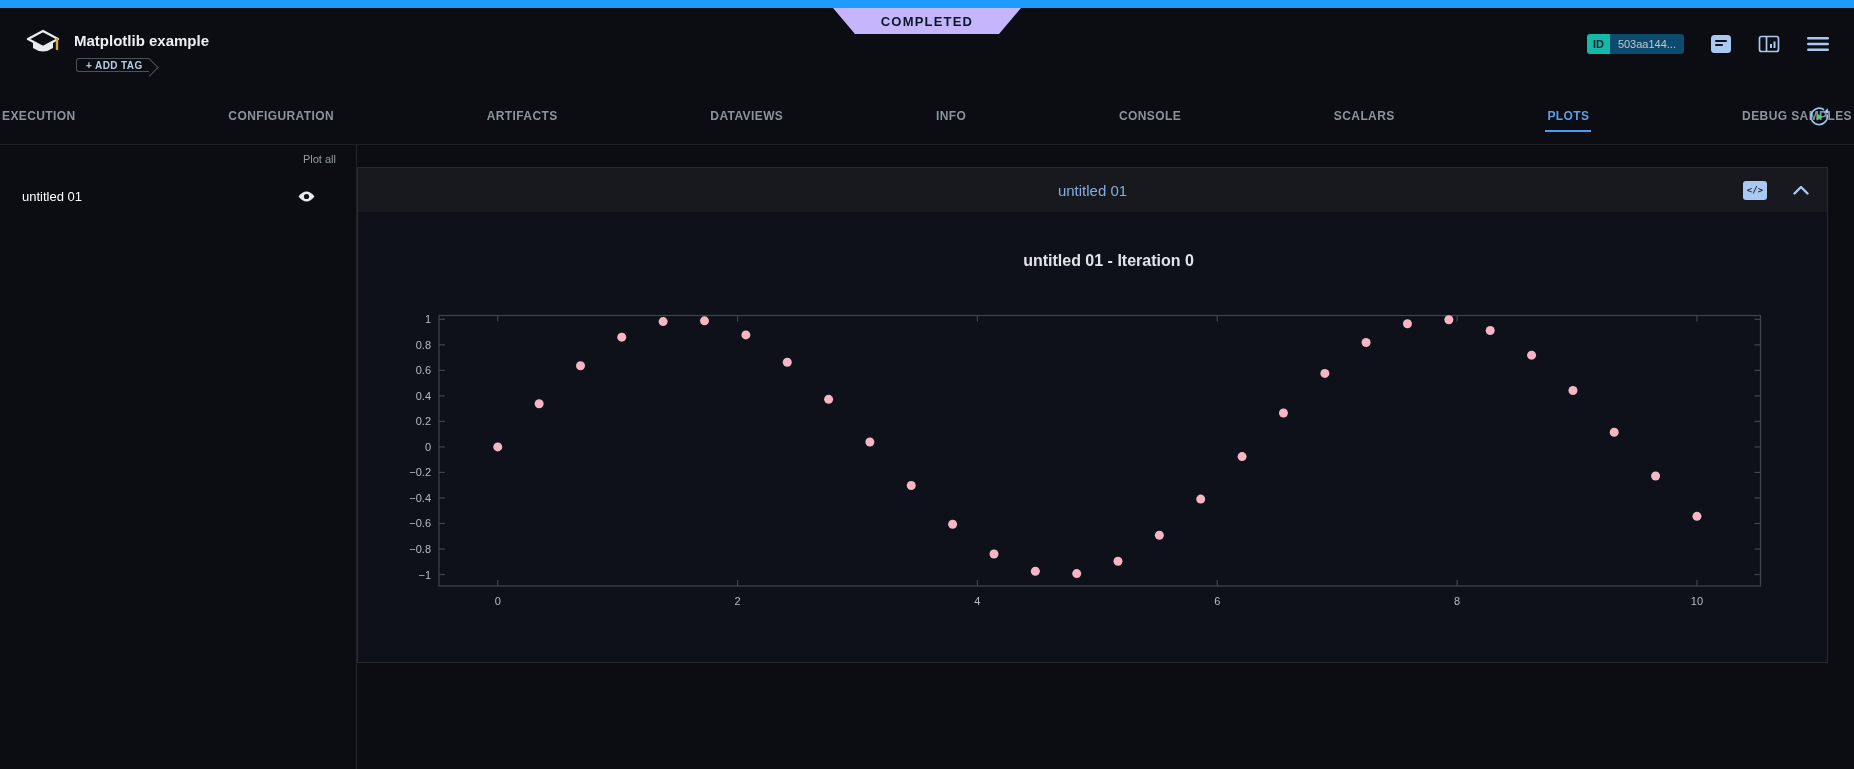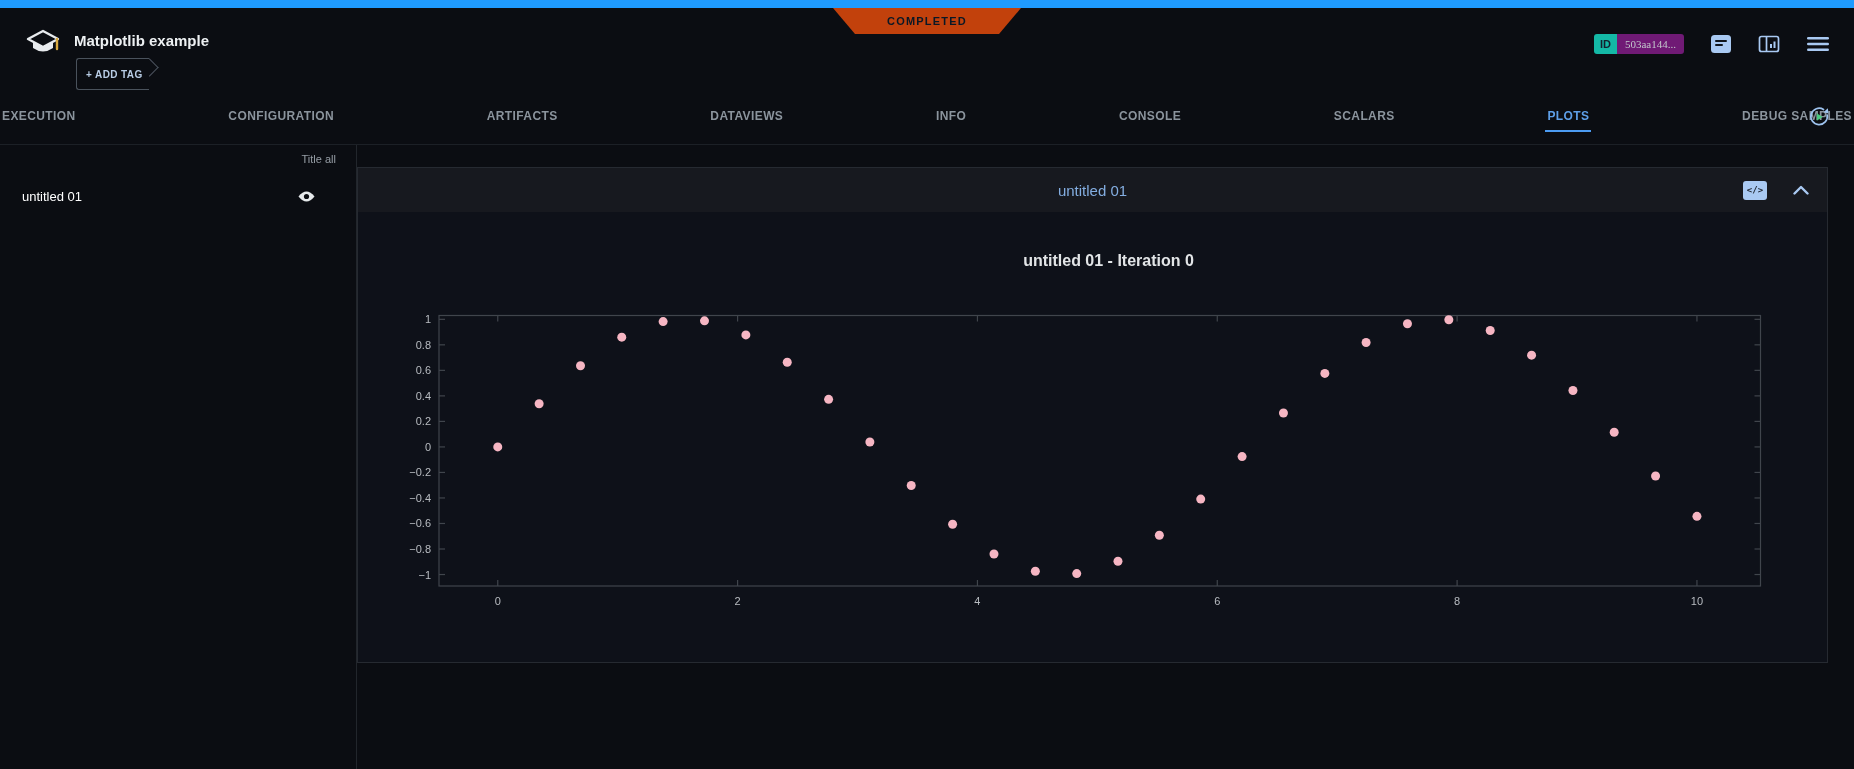--- a/index.html
+++ b/index.html
@@ -3,41 +3,41 @@
 <meta charset="utf-8">
 <style>
   * { margin:0; padding:0; box-sizing:border-box; }
   html,body { background:#07090d; }
   body { font-family:"Liberation Sans", sans-serif; }
   .app { position:relative; width:1854px; height:769px; background:#0b0d12; overflow:hidden; }
 
   
   .topstrip { position:absolute; top:0; left:0; width:100%; height:8px; background:#1f9bff; }
   .ribbon { position:absolute; top:8px; left:50%; transform:translateX(-50%); width:188px; height:26px;
-            background:#c2410c; clip-path:polygon(0 0,100% 0,calc(100% - 22px) 100%,22px 100%);
-            color:#0a1826; font-size:11px; font-weight:bold; letter-spacing:1.2px;
+            background:#c4b5fd; clip-path:polygon(0 0,100% 0,calc(100% - 22px) 100%,22px 100%);
+            color:#0a1826; font-size:13px; font-weight:bold; letter-spacing:1.2px;
             display:flex; align-items:center; justify-content:center; }
 
   
   .header { position:absolute; top:8px; left:0; width:100%; height:82px; padding:14px 24px 0 24px;
             display:flex; align-items:flex-start; }
   .logo { width:38px; height:36px; margin-top:4px; }
   .titleblock { margin-left:12px; }
   .app-title { color:#edf0f2; font-size:15px; font-weight:bold; margin-top:10px; }
-  .add-tag { position:relative; display:inline-flex; align-items:center; height:32px; margin-top:9px; margin-left:2px;
+  .add-tag { position:relative; display:inline-flex; align-items:center; height:14px; margin-top:9px; margin-left:2px;
              border:1px solid #4a525c; border-right:none; border-radius:3px 0 0 3px; padding:0 6px 0 9px;
              color:#b9cde6; font-size:10px; font-weight:bold; letter-spacing:.4px; cursor:pointer; }
   .add-tag::after { content:""; position:absolute; right:-7px; top:1.5px; width:12px; height:12px;
              border-top:1px solid #4a525c; border-right:1px solid #4a525c; transform:rotate(45deg); }
   .header-spacer { flex:1; }
   .header-right { display:flex; align-items:center; gap:26px; margin-top:12px; }
   .id-chip { display:flex; align-items:stretch; height:20px; }
   .id-label { background:#14b8a6; color:#14202e; font-size:11px; font-weight:bold;
               display:flex; align-items:center; padding:0 6px; border-radius:3px 0 0 3px; }
-  .id-value { background:#701a75; color:#c2c7cc; font-family:Liberation Serif, serif; font-size:11px;
+  .id-value { background:#0c4a6e; color:#c2c7cc; font-family:Liberation Sans, sans-serif; font-size:11px;
               display:flex; align-items:center; padding:0 8px; border-radius:0 3px 3px 0; cursor:pointer; }
   .hicon { cursor:pointer; display:block; }
 
   
   .tabs { position:absolute; top:90px; left:0; width:100%; height:55px; border-bottom:1px solid #1c2026;
           display:flex; justify-content:space-between; align-items:center; gap:48px; }
   .tab { color:#8b949d; font-size:12px; font-weight:bold; letter-spacing:.4px; cursor:pointer;
          padding:6px 2px 7px 2px; border-bottom:2px solid transparent; }
   .tab.active { color:#5e9fe8; border-bottom-color:#4c9bf2; }
   .refresh { position:absolute; right:22px; top:14px; cursor:pointer; }
@@ -125,21 +125,21 @@
     <div class="tab">DEBUG SAMPLES</div>
     <svg class="refresh" width="26" height="26" viewBox="0 0 26 26">
       <path d="M 17.5 5.5 A 8.2 8.2 0 1 0 21.2 11" fill="none" stroke="#9dc2ee" stroke-width="1.7" stroke-linecap="round"></path>
       <polygon points="21.8,4.2 22.6,9.4 17.6,8.2" fill="#9dc2ee"></polygon>
       <polygon points="10.8,9.3 10.8,16.7 16.6,13" fill="#49c97e"></polygon>
     </svg>
   </div>
 
   <div class="content">
     <aside class="sidebar">
-      <div class="hideall">Title all</div>
+      <div class="hideall">Plot all</div>
       <div class="plotlist">
         <div class="plotrow selected">
           <span class="lbl">untitled 01</span>
           <svg width="19" height="13" viewBox="0 0 19 13">
             <path d="M1.5 6.5 Q9.5 -3.5 17.5 6.5 Q9.5 16.5 1.5 6.5 Z" fill="#e6e9eb"></path>
             <circle cx="9.5" cy="6.5" r="2.6" fill="#0b0d12"></circle>
           </svg>
         </div>
       </div>
     </aside>

